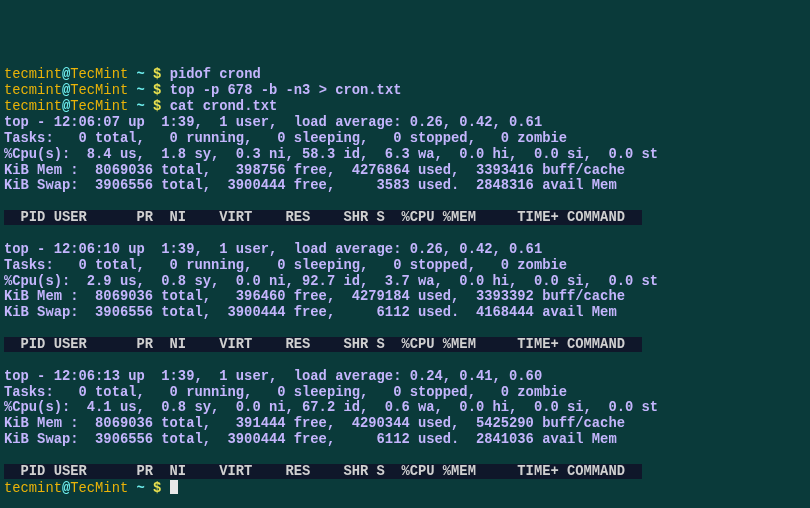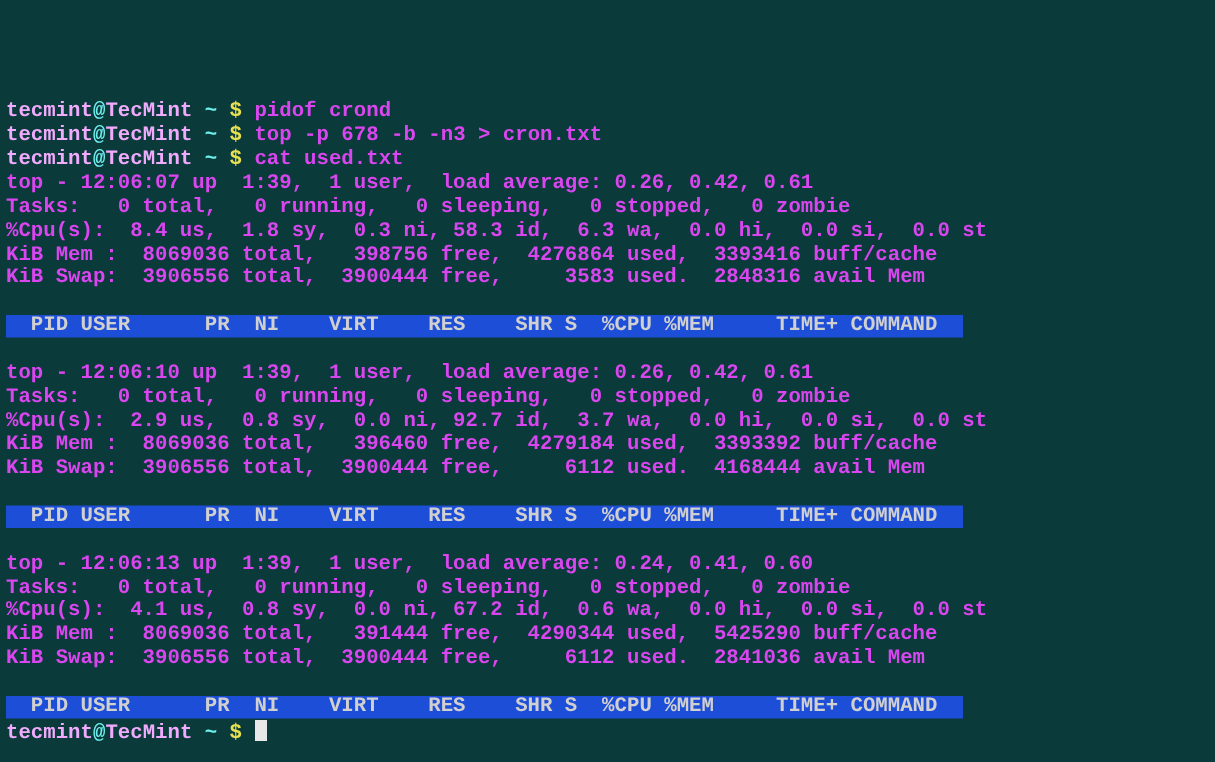--- a/index.html
+++ b/index.html
@@ -10,41 +10,41 @@
     font-family: "Courier New", monospace;
     font-size: 13.8px;
     line-height: 1.15;
     width: 810px;
     height: 508px;
     box-sizing: border-box;
     white-space: pre;
     overflow: hidden;
     font-weight: bold;
   }
-  .green { color: #f0abfc; font-weight: bold; }
+  .green { color: #eab308; font-weight: normal; }
   .cyan  { color: #6fefef; font-weight: bold; }
   .yellow{ color: #e8e04f; font-weight: bold; }
-  .hdr   { color: #d0d0d0; background: #1d4ed8; font-weight: bold; }
-  .plain { color: #d946ef; }
+  .hdr   { color: #d0d0d0; background: #0f172a; font-weight: bold; }
+  .plain { color: #c4b5fd; }
   .cursor {
     display: inline-block;
     width: 8px;
     height: 14px;
     background: #e8e8e8;
     vertical-align: -2px;
   }
 </style>
 </head>
 <body>
 
 
 
 <div><span><span class="green">tecmint</span><span class="cyan">@</span><span class="green">TecMint</span><span class="plain"> </span><span class="cyan">~</span><span class="cyan"> </span><span class="yellow">$</span><span class="plain"> </span><span class="plain">pidof crond</span></span>
 <span><span class="green">tecmint</span><span class="cyan">@</span><span class="green">TecMint</span><span class="plain"> </span><span class="cyan">~</span><span class="cyan"> </span><span class="yellow">$</span><span class="plain"> </span><span class="plain">top -p 678 -b -n3 &gt; cron.txt</span></span>
-<span><span class="green">tecmint</span><span class="cyan">@</span><span class="green">TecMint</span><span class="plain"> </span><span class="cyan">~</span><span class="cyan"> </span><span class="yellow">$</span><span class="plain"> </span><span class="plain">cat used.txt</span></span>
+<span><span class="green">tecmint</span><span class="cyan">@</span><span class="green">TecMint</span><span class="plain"> </span><span class="cyan">~</span><span class="cyan"> </span><span class="yellow">$</span><span class="plain"> </span><span class="plain">cat crond.txt</span></span>
 <span class="plain">top - 12:06:07 up  1:39,  1 user,  load average: 0.26, 0.42, 0.61</span>
 <span class="plain">Tasks:   0 total,   0 running,   0 sleeping,   0 stopped,   0 zombie</span>
 <span class="plain">%Cpu(s):  8.4 us,  1.8 sy,  0.3 ni, 58.3 id,  6.3 wa,  0.0 hi,  0.0 si,  0.0 st</span>
 <span class="plain">KiB Mem :  8069036 total,   398756 free,  4276864 used,  3393416 buff/cache</span>
 <span class="plain">KiB Swap:  3906556 total,  3900444 free,     3583 used.  2848316 avail Mem </span>
 <span></span>
 <span class="hdr">  PID USER      PR  NI    VIRT    RES    SHR S  %CPU %MEM     TIME+ COMMAND  </span>
 <span></span>
 <span class="plain">top - 12:06:10 up  1:39,  1 user,  load average: 0.26, 0.42, 0.61</span>
 <span class="plain">Tasks:   0 total,   0 running,   0 sleeping,   0 stopped,   0 zombie</span>

